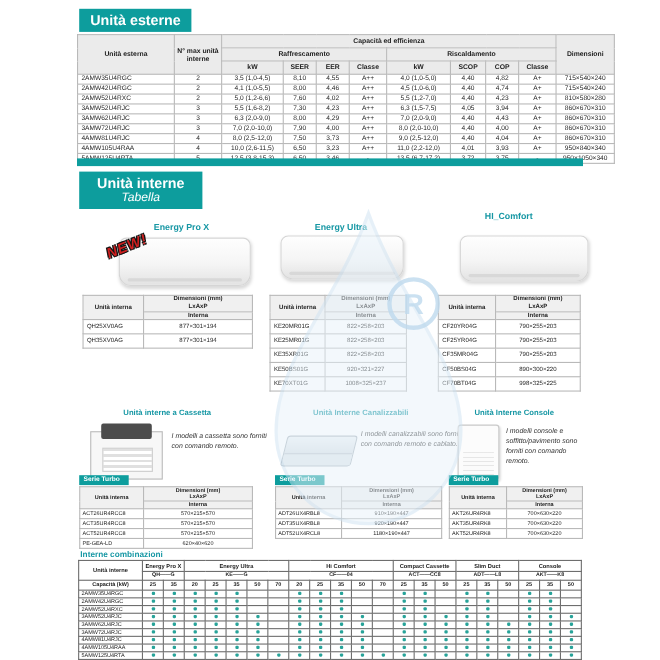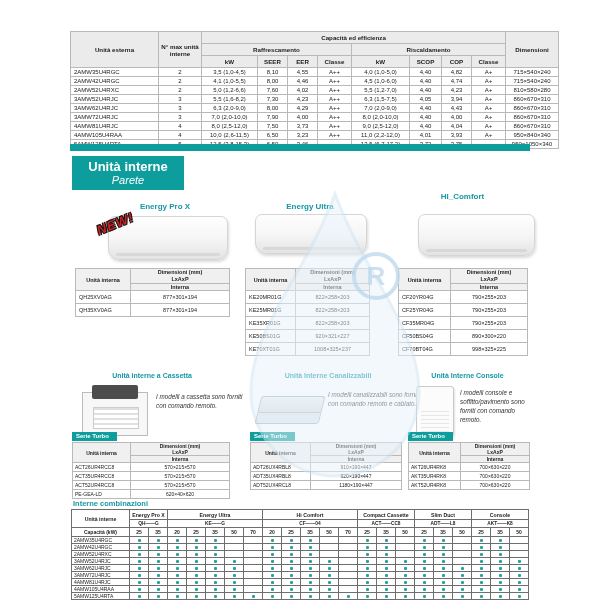--- a/index.html
+++ b/index.html
@@ -78,20 +78,23 @@
   #combo-table th.cap{font-size:5px;height:8px;line-height:7px;}
   #combo-table td{height:6px;line-height:6px;font-size:5px;}
   #combo-table td.lbl{text-align:left;padding-left:2px;}
   .dot{display:inline-block;width:3px;height:3px;background:#27a399;border-radius:1px;vertical-align:middle;}
 </style>
 </head>
 <body>
 
 <div id="page">
 
+  <div class="badge" style="left:72px;top:8px;">
+    <div class="l1">Unità esterne</div>
+  </div>
 
   <table class="t-out">
     <colgroup>
         <col style="width:88px">
         <col style="width:43px">
         <col style="width:56px">
         <col style="width:30px">
         <col style="width:30px">
         <col style="width:34px">
         <col style="width:58px">
@@ -240,21 +243,21 @@
           <td>-</td>
           <td>950×1050×340</td>
         </tr>
       </tbody>
   </table>
 
   <div class="tealbar"></div>
 
   <div class="badge" style="left:72px;top:156px;width:92px;text-align:center;">
     <div class="l1">Unità interne</div>
-    <div class="l2">Parete</div>
+    <div class="l2">Tabella</div>
   </div>
 
   <div class="ptitle" style="left:95px;top:202px;width:140px;">Energy Pro X</div>
   <div class="ptitle" style="left:240px;top:202px;width:140px;">Energy Ultra</div>
   <div class="ptitle" style="left:390px;top:192px;width:145px;">HI_Comfort</div>
 
   <div class="ac-wall" style="left:108px;top:216px;width:118px;height:42px;">
       <div class="vent"></div>
     </div>
   <div class="ac-wall" style="left:255px;top:214px;width:110px;height:38px;">

